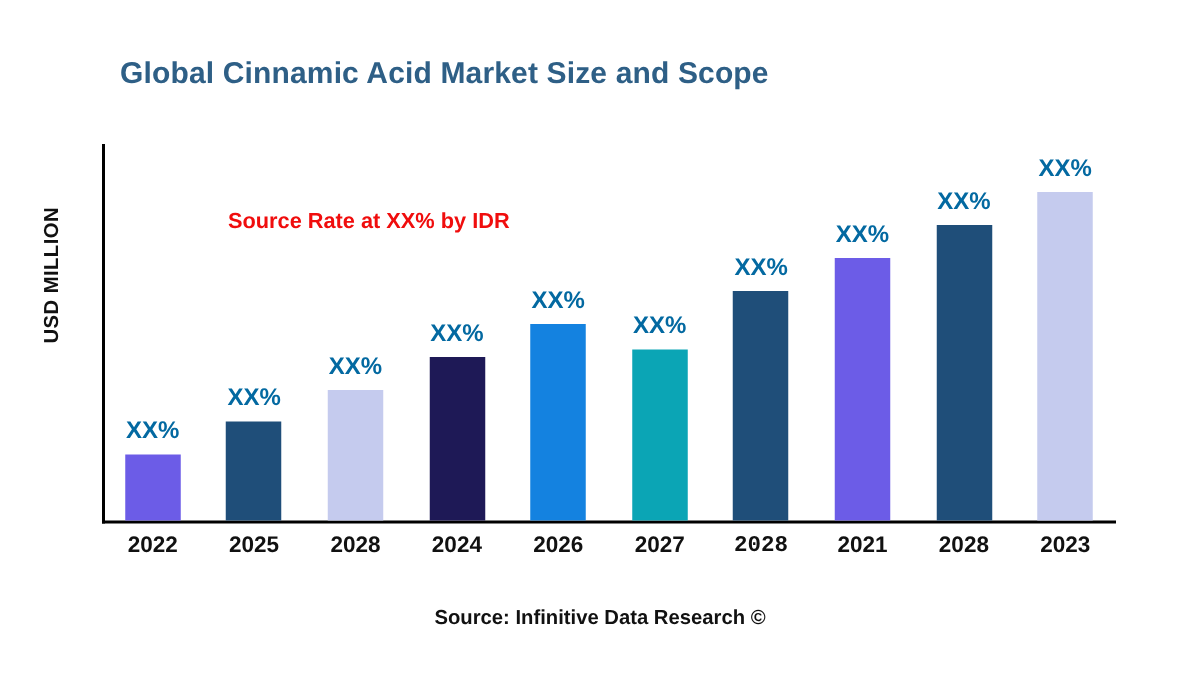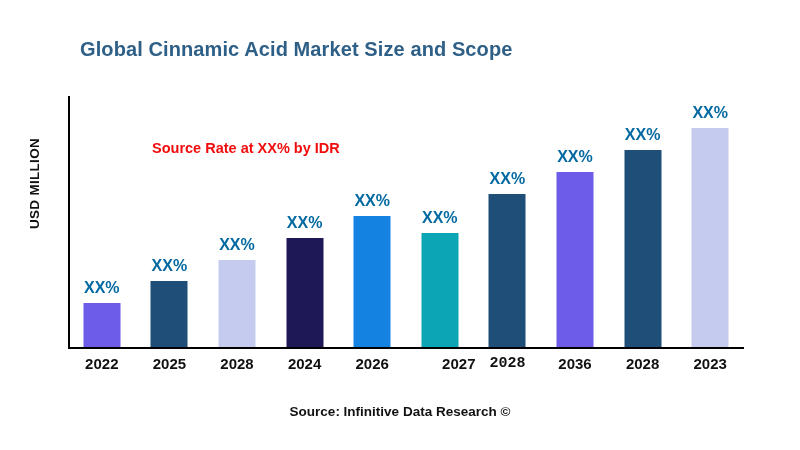--- a/index.html
+++ b/index.html
@@ -202,22 +202,22 @@
         </div>
       </div>
   </div>
 
   <div class="xticks" id="xticks-container">
       <div class="xtick" style="left: 0px; width: 67.6px;">2022</div>
       <div class="xtick" style="left: 67.6px; width: 67.6px;">2025</div>
       <div class="xtick" style="left: 135.2px; width: 67.6px;">2028</div>
       <div class="xtick" style="left: 202.8px; width: 67.6px;">2024</div>
       <div class="xtick" style="left: 270.4px; width: 67.6px;">2026</div>
-      <div class="xtick" style="left: 357px; width: 67.6px;">2027</div>
+      <div class="xtick" style="left: 338px; width: 67.6px;">2027</div>
       <div class="xtick" style="left: 405.6px; width: 67.6px; font-family: Liberation Mono, monospace;">2028</div>
-      <div class="xtick" style="left: 473.2px; width: 67.6px;">2036</div>
+      <div class="xtick" style="left: 473.2px; width: 67.6px;">2021</div>
       <div class="xtick" style="left: 540.8px; width: 67.6px;">2028</div>
       <div class="xtick" style="left: 608.4px; width: 67.6px;">2023</div>
     </div>
 
   <div class="source">Source: Infinitive Data Research ©</div>
 
 </div>
 
 </body></html>

